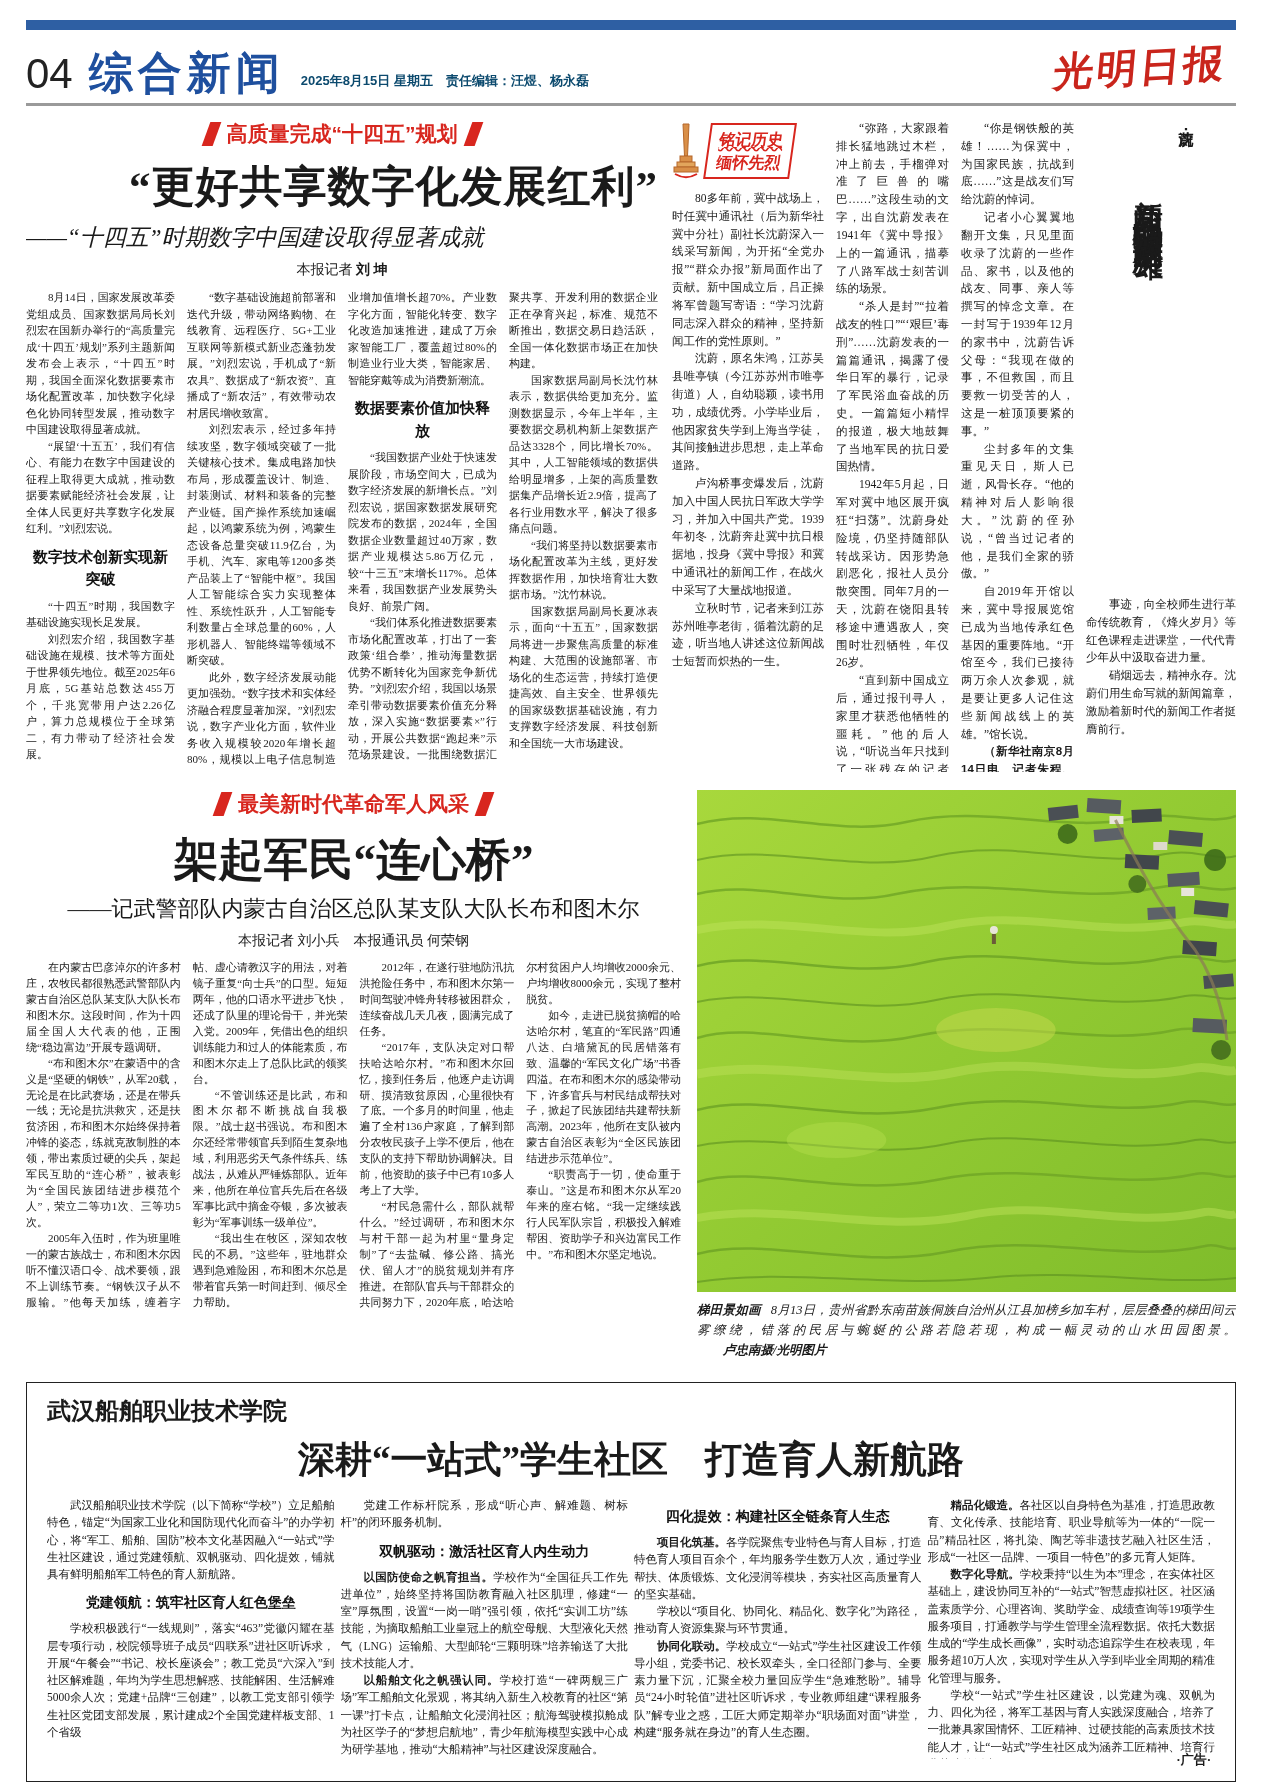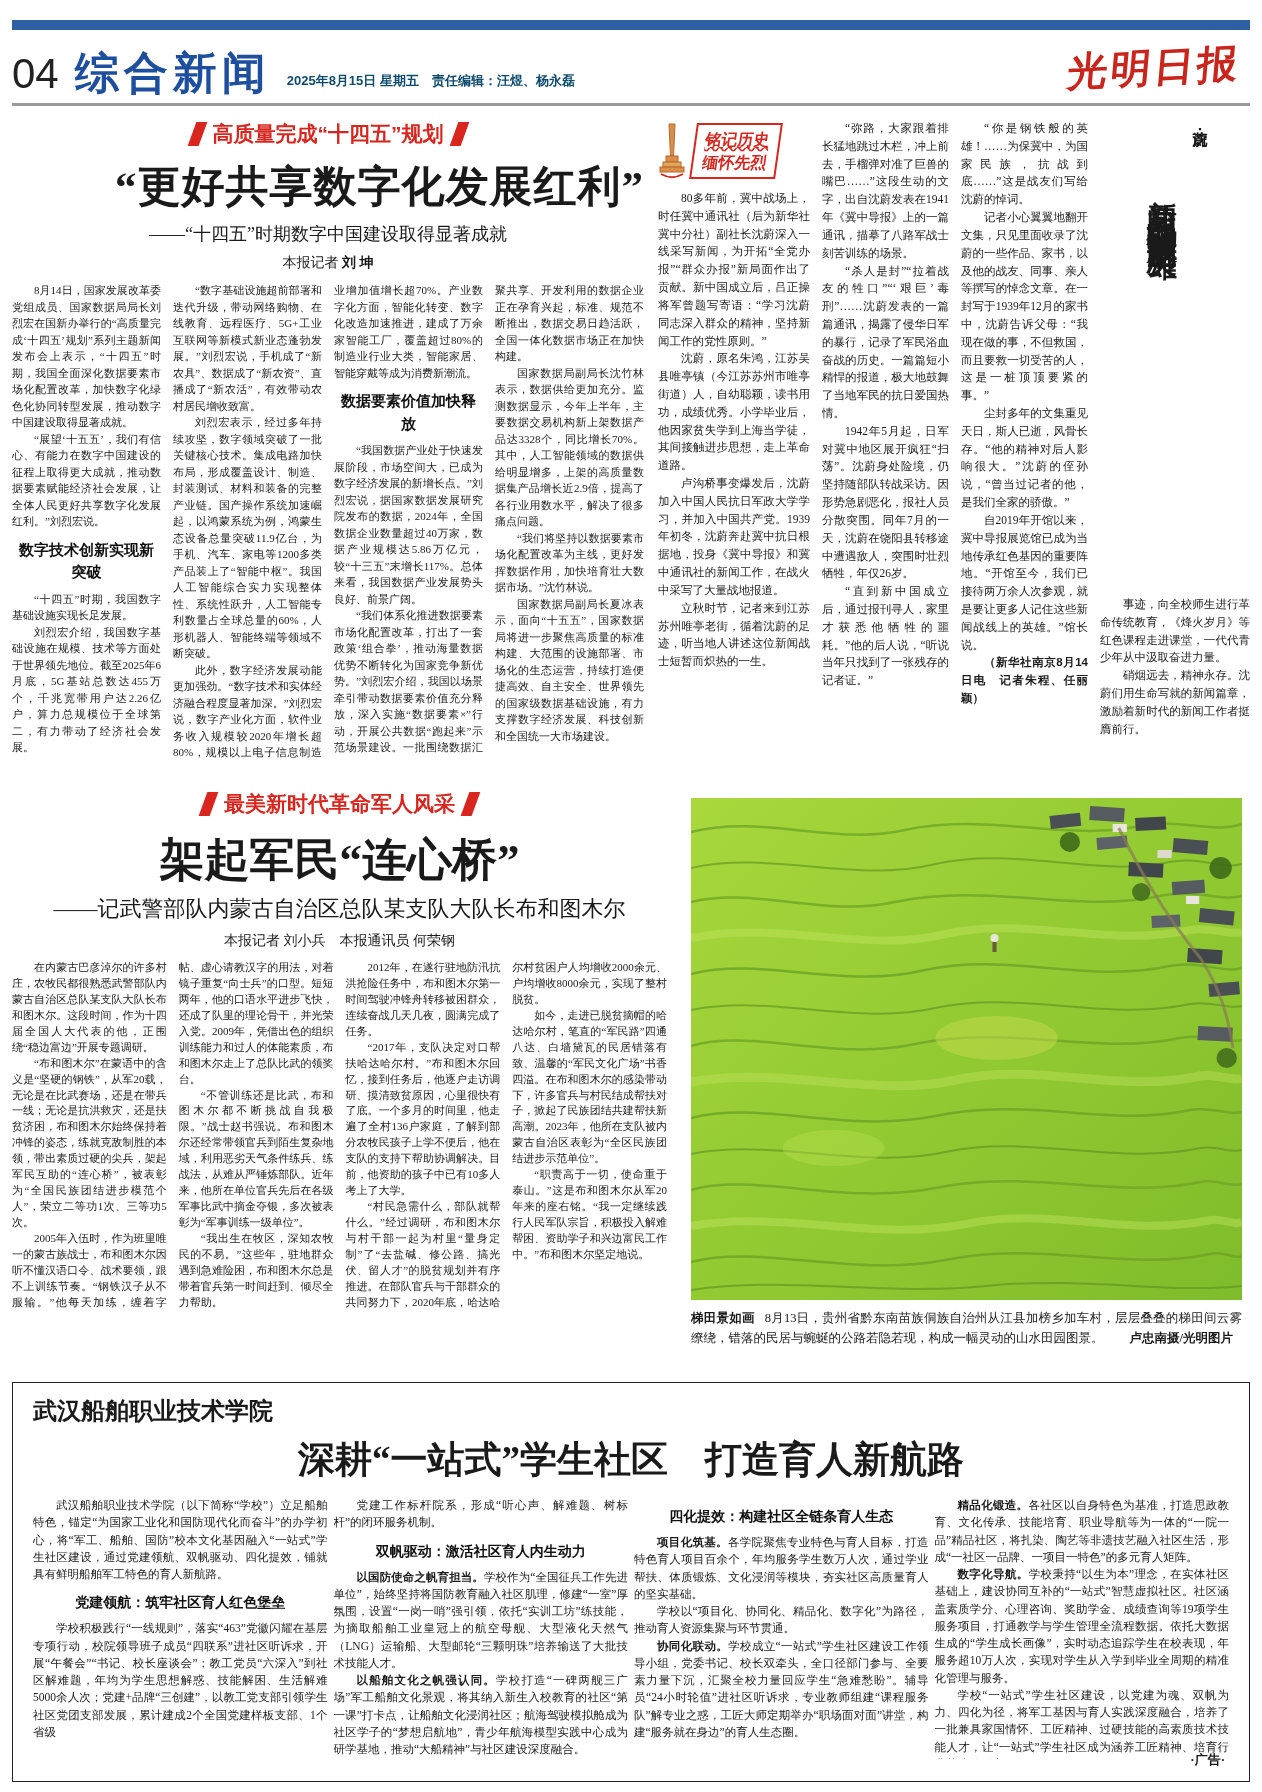--- a/index.html
+++ b/index.html
@@ -1,36 +1,36 @@
 <!DOCTYPE html>
 <html><head>
 <meta charset="utf-8">
 <style>
   html,body{margin:0;padding:0;background:#e8e8e8;}
-  .page{position:relative;width:1262px;height:1792px;background:#fff;margin:0 auto;box-sizing:border-box;padding:12px 12px 0;overflow:hidden;font-family:"Liberation Serif",serif;color:#1a1a1a;}
+  .page{position:relative;width:1262px;height:1792px;background:#fff;margin:0 auto;box-sizing:border-box;padding:12px 26px 0;overflow:hidden;font-family:"Liberation Serif",serif;color:#1a1a1a;}
   .top-bar{height:10px;background:#2e5fa3;margin-top:8px;}
   .masthead{display:flex;align-items:flex-end;justify-content:space-between;margin-top:10px;}
   .mh-left{display:flex;align-items:flex-end;gap:16px;}
   .page-num{font-size:42px;line-height:1;color:#222;font-family:"Liberation Sans",sans-serif;}
   .section-title{font-size:44px;line-height:1;font-weight:900;color:#1e4f9e;letter-spacing:5px;font-family:"Liberation Sans",sans-serif;}
   .date-line{font-size:13px;font-weight:700;color:#0c4a6e;padding-bottom:5px;font-family:"Liberation Sans",sans-serif;}
   .paper-logo{font-size:40px;font-weight:900;color:#c9251c;transform:skewX(-8deg) rotate(-3deg);letter-spacing:3px;padding-right:10px;}
   .header-rule{border-top:3px solid #9a9a9a;margin-top:8px;}
   .flow{text-align:justify;}
   .para{margin:0;text-indent:2em;}
   .para b{font-family:"Liberation Sans",sans-serif;}
   .subhead{text-align:center;font-size:15px;margin:9px 0 7px;font-family:"Liberation Sans",sans-serif;color:#111;font-weight:700;}
   .red-banner{display:flex;align-items:center;justify-content:center;gap:10px;color:#d8261e;font-weight:900;font-size:21px;font-family:"Liberation Sans",sans-serif;}
   .red-banner::before,.red-banner::after{content:"";width:11px;height:24px;background:#d8261e;transform:skewX(-20deg);}
   .byline{text-align:center;font-size:14px;margin:8px 0 10px;font-family:Liberation Serif, serif;}
   
   .top-block{display:flex;gap:14px;margin-top:14px;height:652px;overflow:hidden;}
   .art1{width:632px;flex:none;}
   .art1-headline{margin:10px 0 2px;text-align:right;font-size:43px;font-weight:900;letter-spacing:1px;}
-  .art1-subtitle{text-align:center;font-size:18px;margin:6px 0 2px;}
+  .art1-subtitle{font-size:23px;margin:6px 0 2px;font-style:italic;}
   .cols4{column-count:4;column-gap:12px;height:482px;overflow:hidden;font-size:11px;line-height:1.5;}
   .shenwei{flex:1;display:flex;gap:12px;}
   .sw-col{overflow:hidden;}
   .sw-a{width:152px;flex:none;display:flex;flex-direction:column;}
   .sw-b,.sw-c{flex:1;}
   .sw-d{width:150px;flex:none;display:flex;flex-direction:column;}
   .col-text{font-size:11.5px;line-height:1.55;text-align:justify;overflow:hidden;}
   .sw-a .col-text,.sw-d .col-text{flex:1;}
   .badge{display:flex;align-items:center;gap:7px;margin:2px 0 10px;}
   .badge-text{border:2.5px solid #d8261e;transform:skewX(-8deg);padding:3px 9px;color:#d8261e;font-weight:900;font-size:16px;font-family:"Liberation Sans",sans-serif;white-space:nowrap;line-height:1.45;}
@@ -39,21 +39,21 @@
   .vh-main{writing-mode:vertical-rl;font-size:30px;font-weight:900;letter-spacing:5px;margin-top:56px;}
   .vh-kicker{writing-mode:vertical-rl;font-size:15px;font-weight:700;margin-left:8px;}
   .sw-d .col-text{margin-top:8px;}
   .attr{font-weight:700;}
   
   .mid-block{display:flex;gap:16px;margin-top:18px;height:576px;overflow:hidden;}
   .art2{width:655px;flex:none;}
   .art2-headline{margin:12px 0 4px;text-align:center;font-size:45px;font-weight:900;}
   .art2-subtitle{text-align:center;font-size:22px;margin:4px 0 4px;}
   .art2 .cols4{height:384px;font-size:11px;line-height:1.45;}
-  .photo-fig{flex:1;margin:8px;}
+  .photo-fig{flex:1;margin:0;font-style:italic;}
   .photo{height:502px;overflow:hidden;}
   .photo svg{display:block;width:100%;height:100%;}
   .caption{font-size:12.5px;line-height:1.6;margin-top:8px;text-align:justify;}
   .cap-lead{margin-right:10px;}
   .credit{margin-left:26px;white-space:nowrap;}
   
   .ad-box{position:relative;border:1.5px solid #222;margin-top:16px;height:400px;box-sizing:border-box;padding:12px 20px;}
   .ad-org{font-size:24px;font-weight:900;font-family:"Liberation Sans",sans-serif;}
   .ad-headline{text-align:center;font-size:37px;font-weight:900;margin:8px 0 12px;}
   .ad-cols{display:flex;gap:6px;height:262px;overflow:hidden;}

